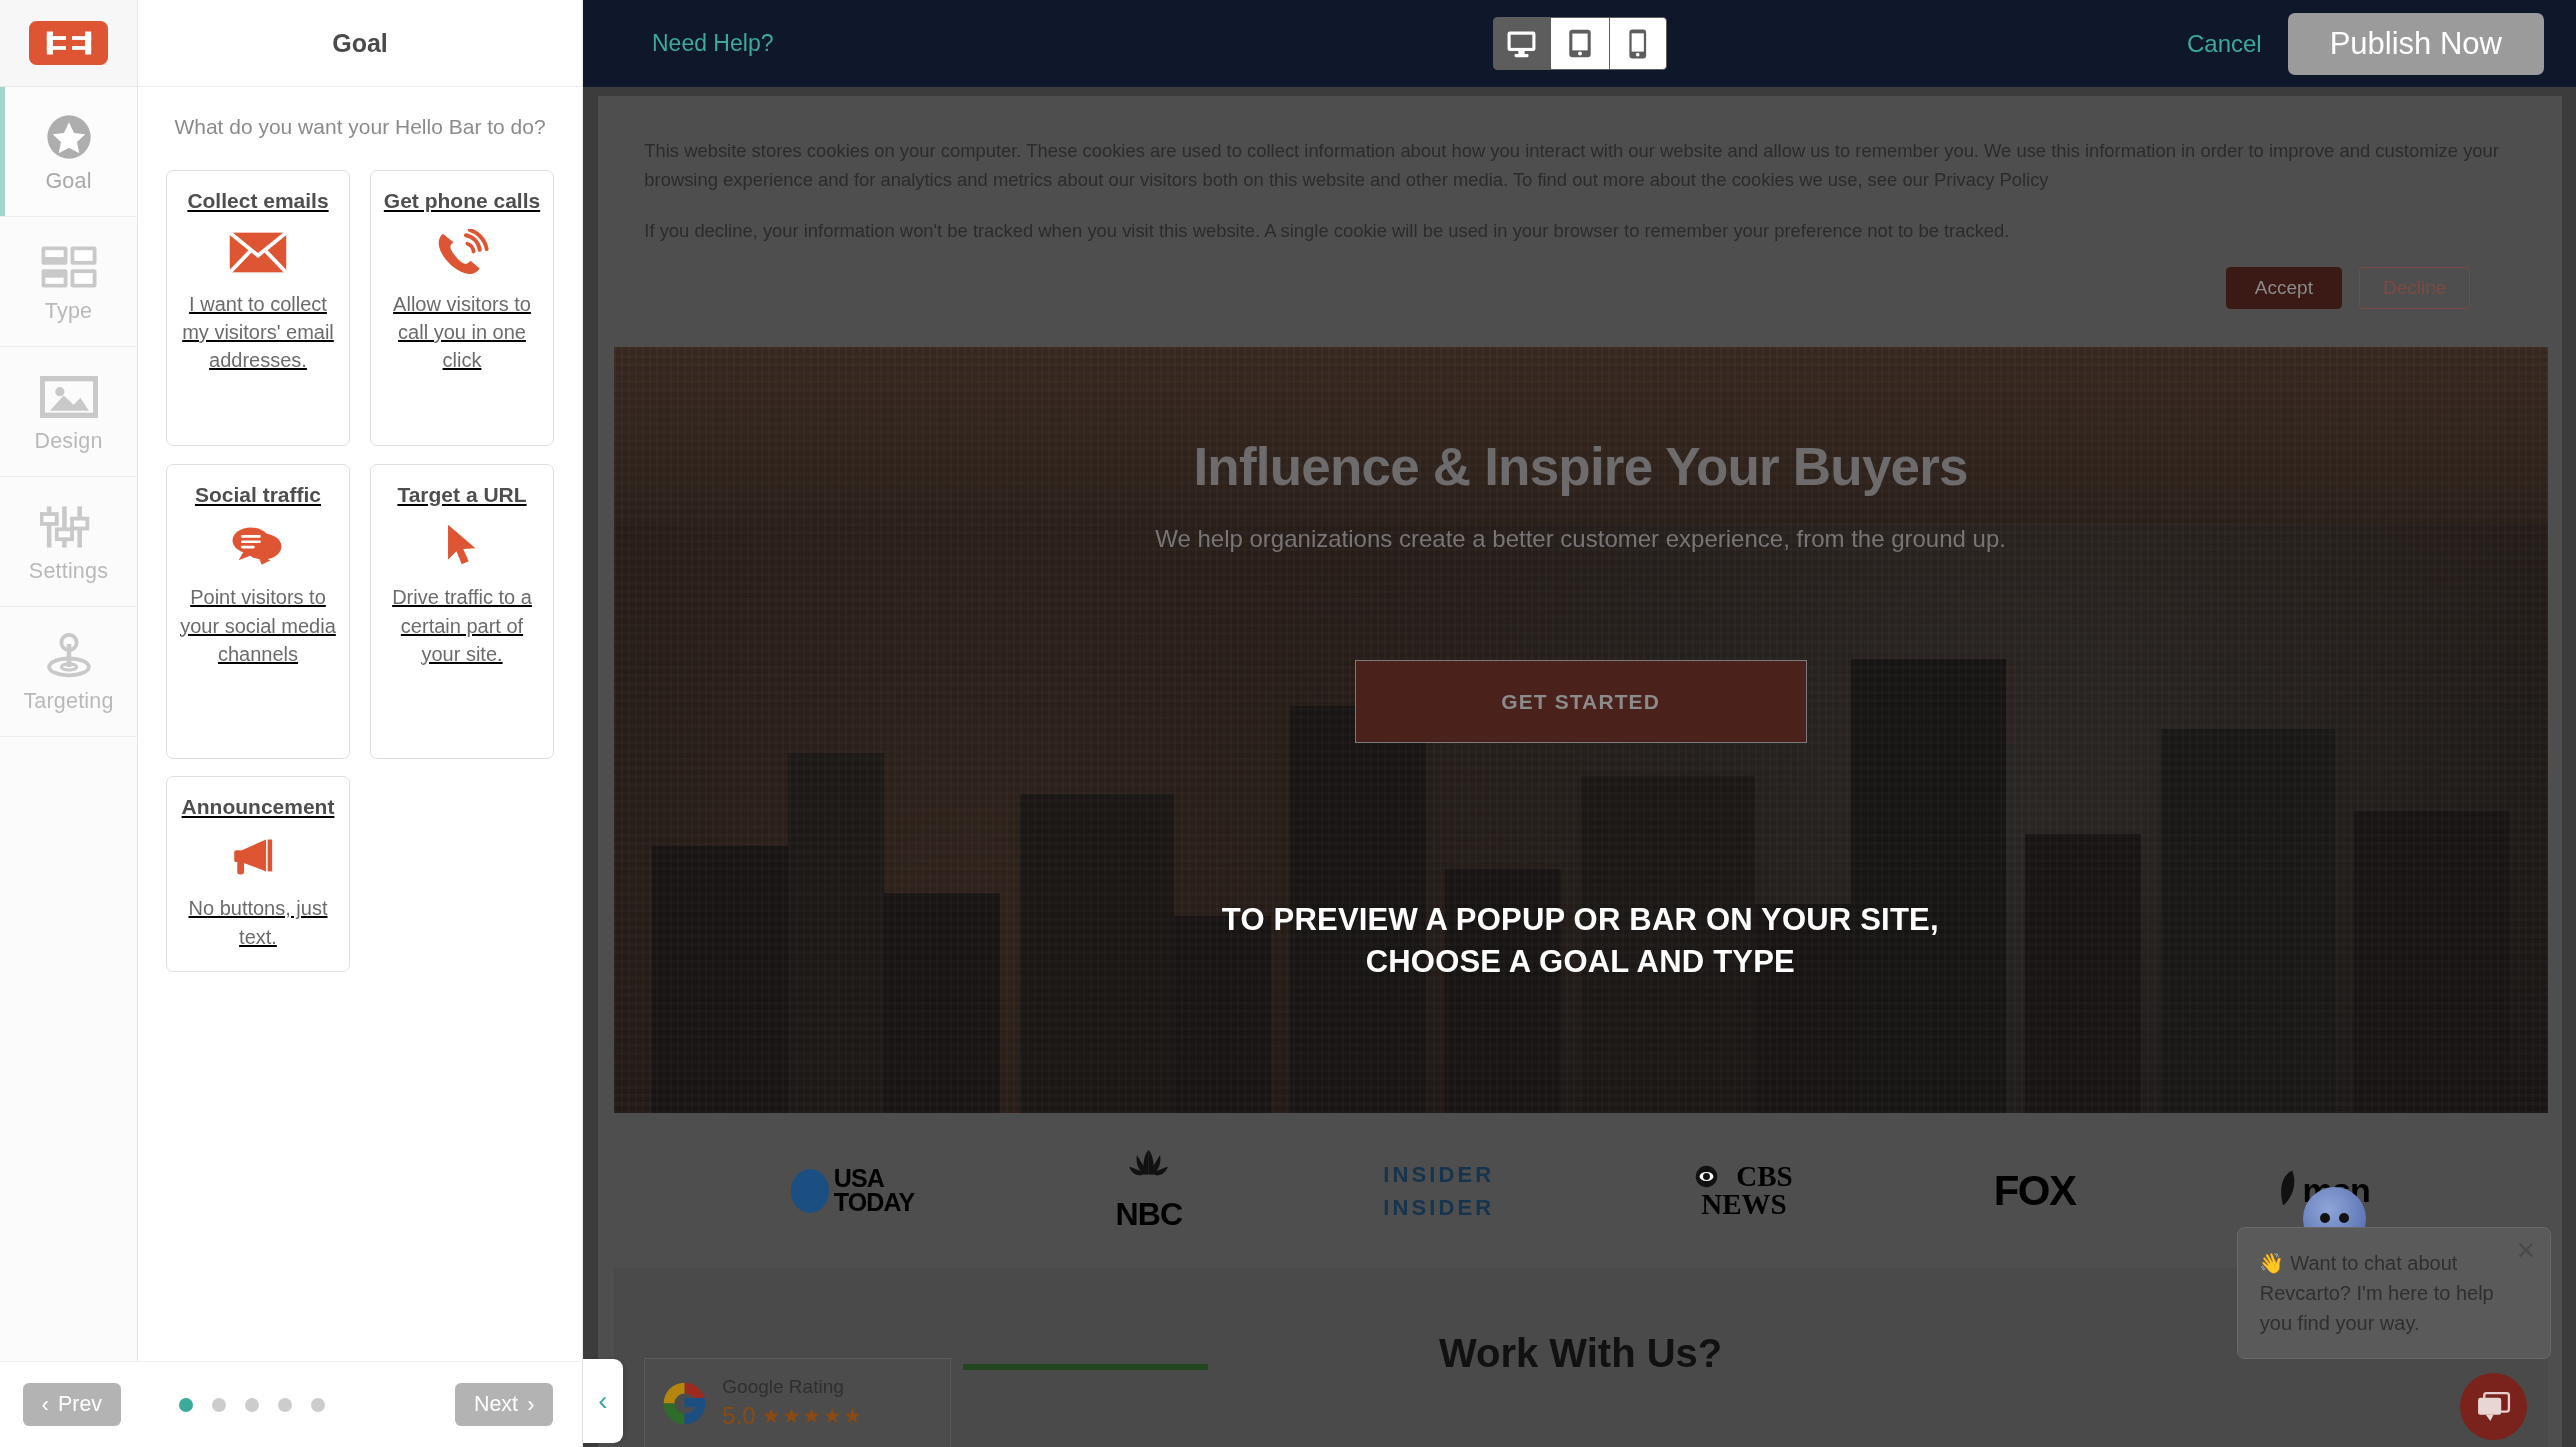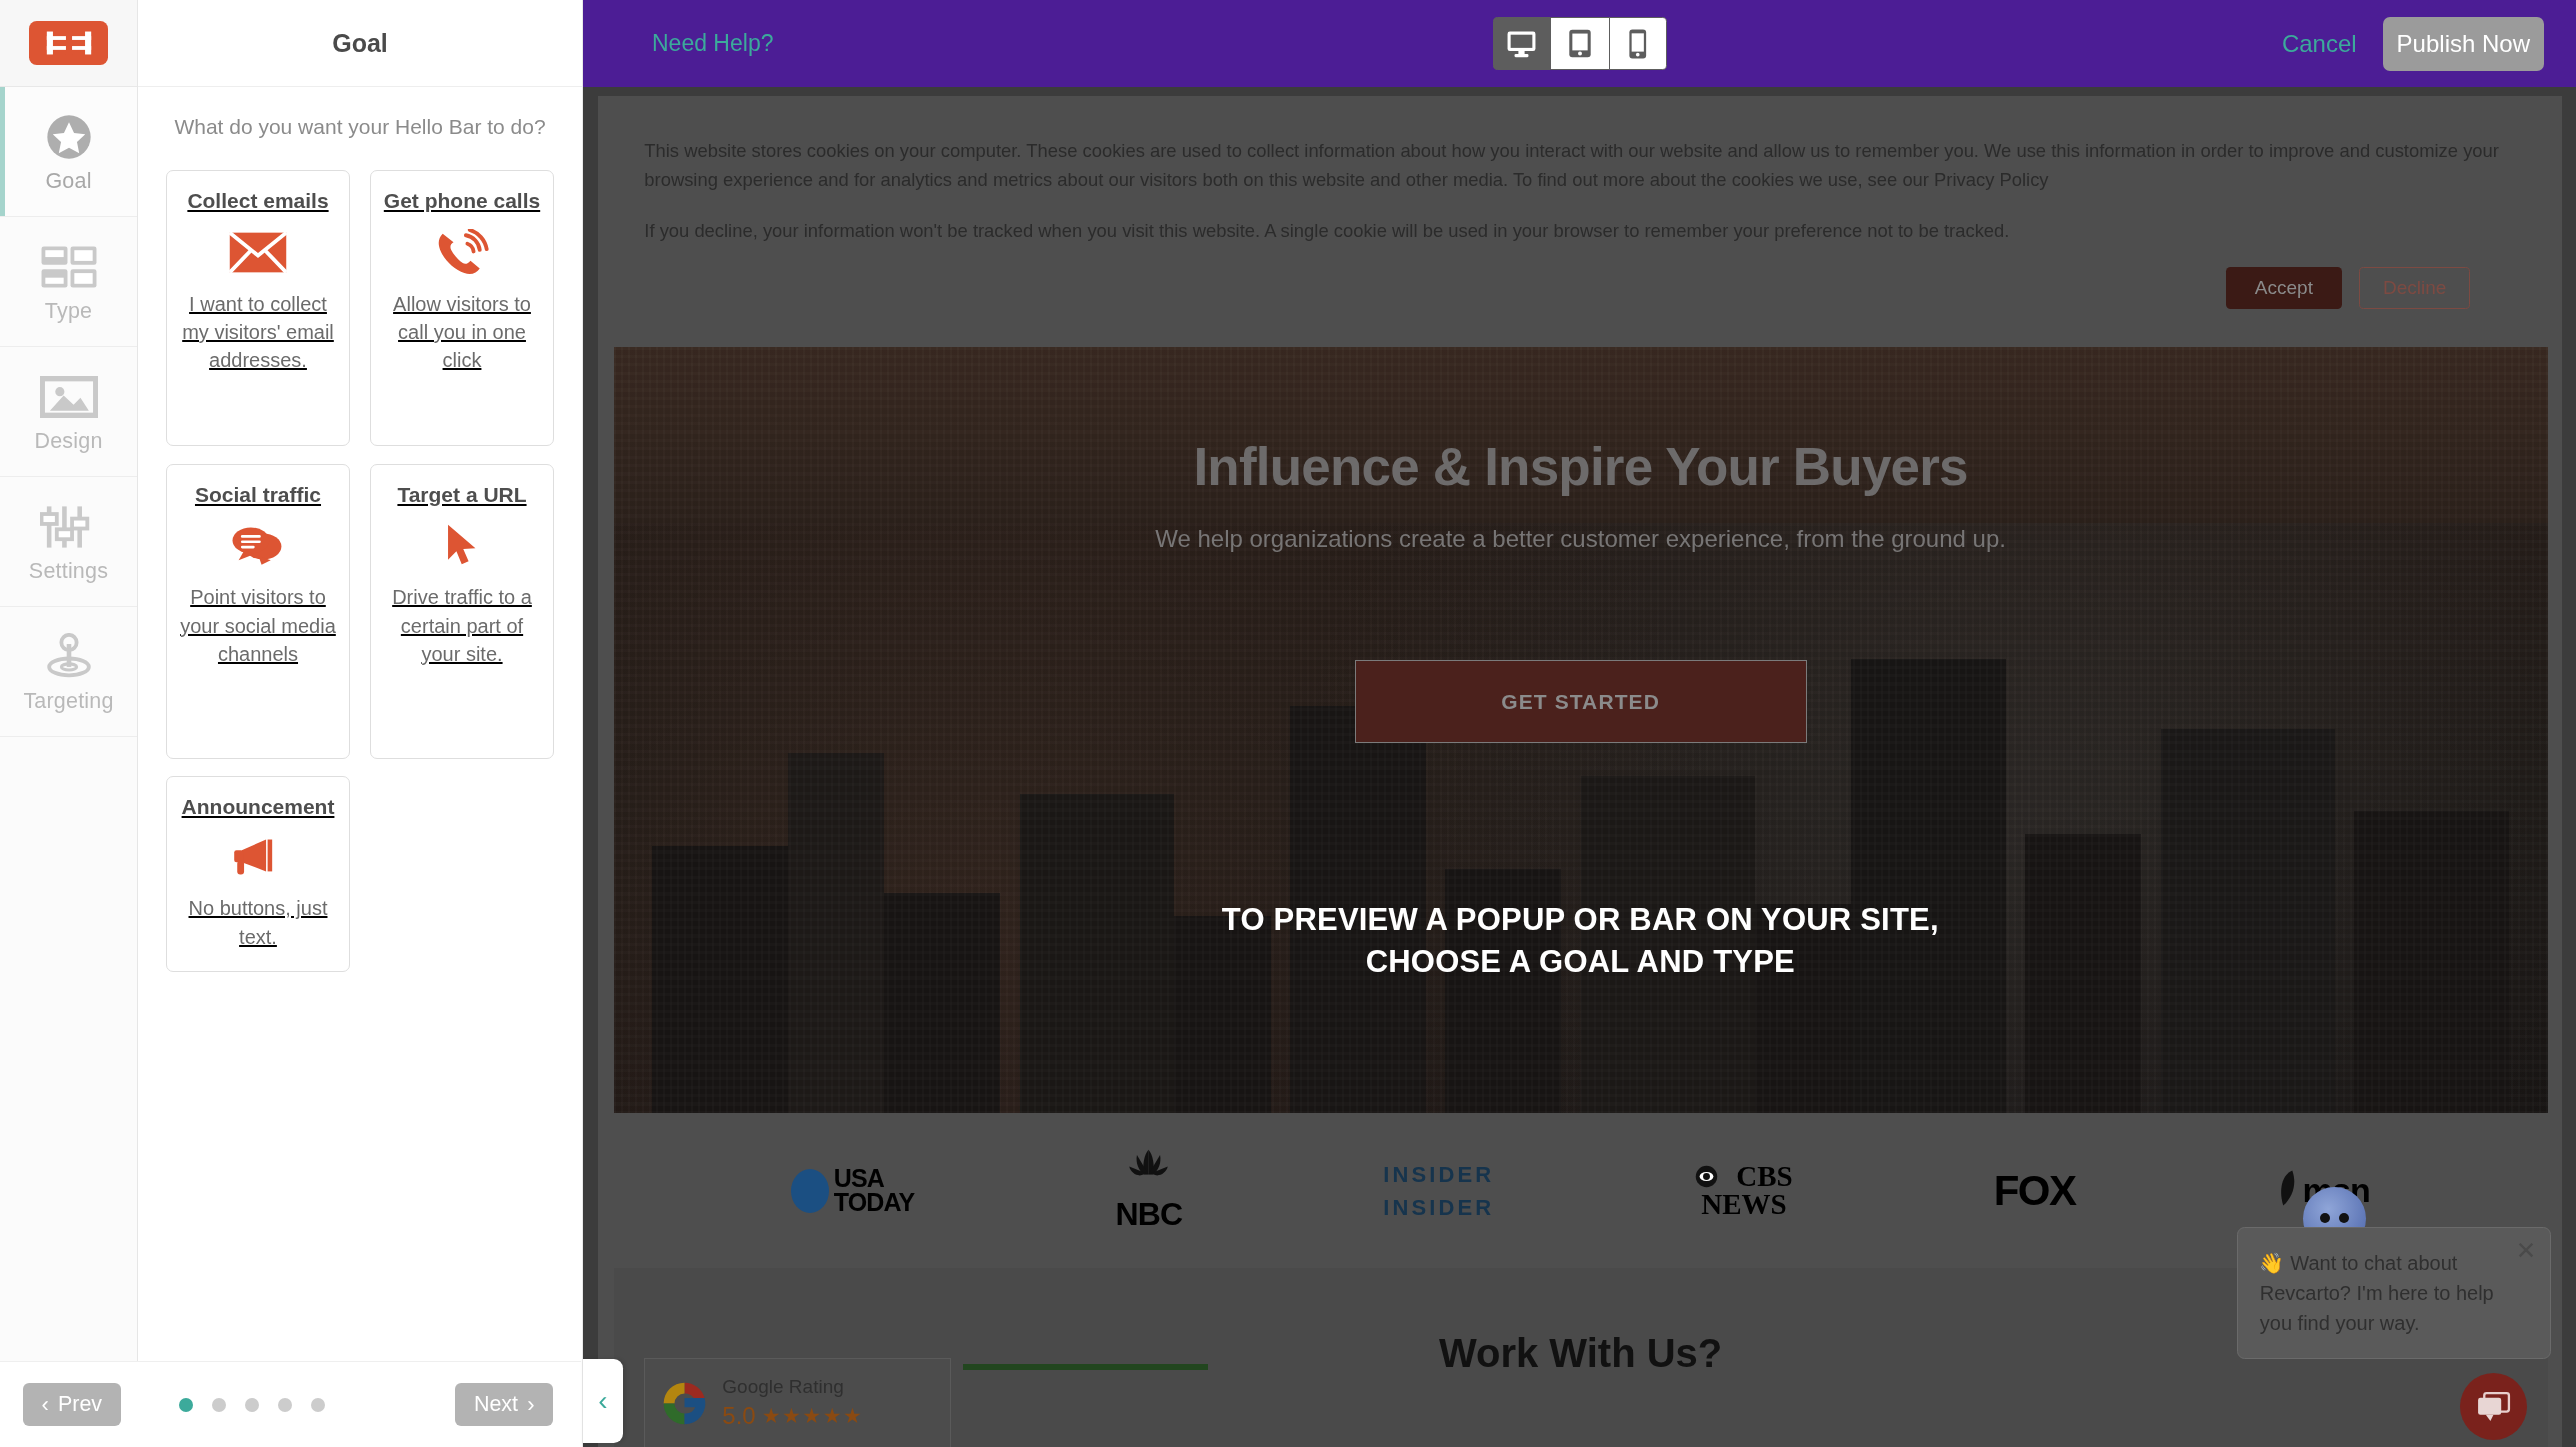--- a/index.html
+++ b/index.html
@@ -120,21 +120,21 @@
   .nav-prev { margin-left: 23px; }
   .nav-next { margin-left: auto; margin-right: 28px; }
   .dots { display:flex; gap: 19px; margin-left: 58px; align-items:center; }
   .dot { width: 14px; height: 14px; border-radius: 50%; background:#cccccc; }
   .dot.on { background: #3caa9b; }
   .chev { font-size: 22px; line-height: 1; }
 
   
   .topbar {
     position: absolute; left: 583px; top: 0; width: 1993px; height: 87px;
-    background:#4c1d95;
+    background:#0f172a;
     display:flex; align-items:center;
     z-index: 30;
   }
   .need-help {
     color:#3caa9b; font-size: 23px; margin-left: 69px; cursor:pointer;
   }
   .device-group {
     position:absolute; left: 50%; transform: translateX(-50%);
     display:flex; align-items:center;
   }
@@ -146,21 +146,21 @@
   }
   .dev.desktop { background:#5d5d5d; border-color:#5d5d5d; border-radius: 4.6px 0 0 4.6px; }
   .dev.tablet { border-left:none; border-right:none; }
   .dev.mobile { border-radius: 0 4.6px 4.6px 0; }
   .topbar-right {
     margin-left:auto; display:flex; align-items:center; gap: 26px; margin-right: 32px;
   }
   .cancel-link { color:#3caa9b; font-size:24px; cursor:pointer; }
   .publish-btn {
     background:#9b9b9b; color:#fff; border:none; border-radius: 7px;
-    font-size: 24px; padding: 13px 14px; cursor:pointer;
+    font-size: 31px; padding: 13px 42px; cursor:pointer;
   }
 
   
   .stage {
     position:absolute; left: 583px; top: 87px; width: 1993px; height: 1361px;
     background: #3c3c3c;
     overflow: hidden;
     z-index: 10;
   }
   .stage-inner {

